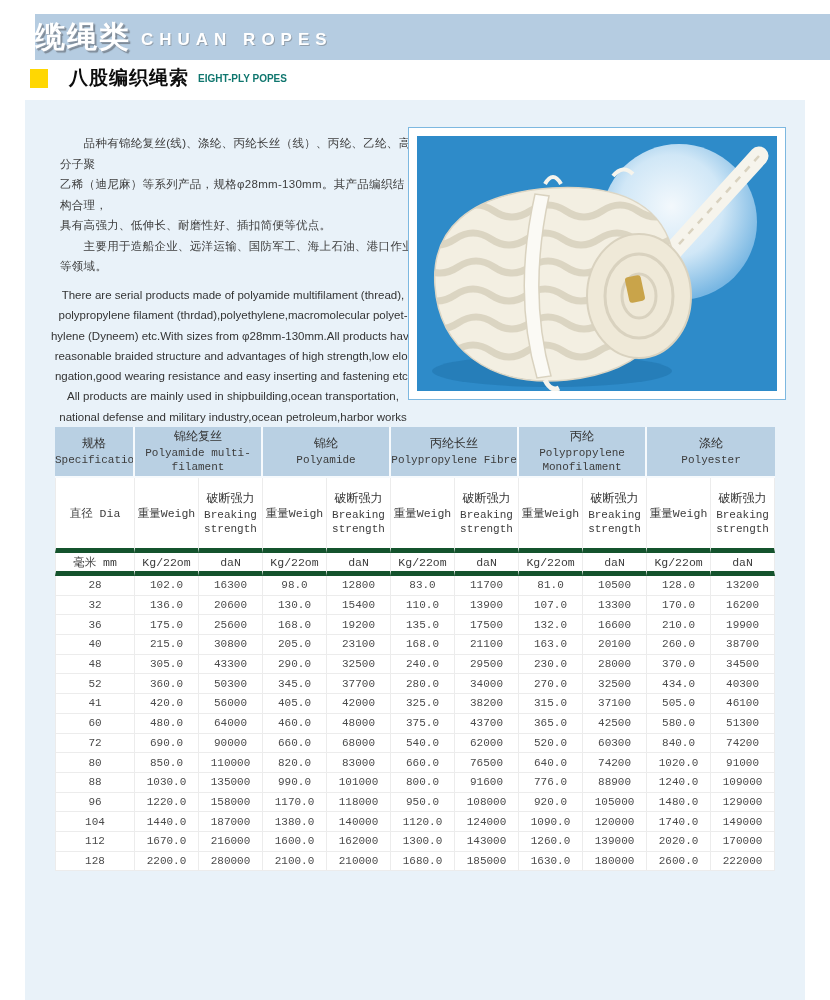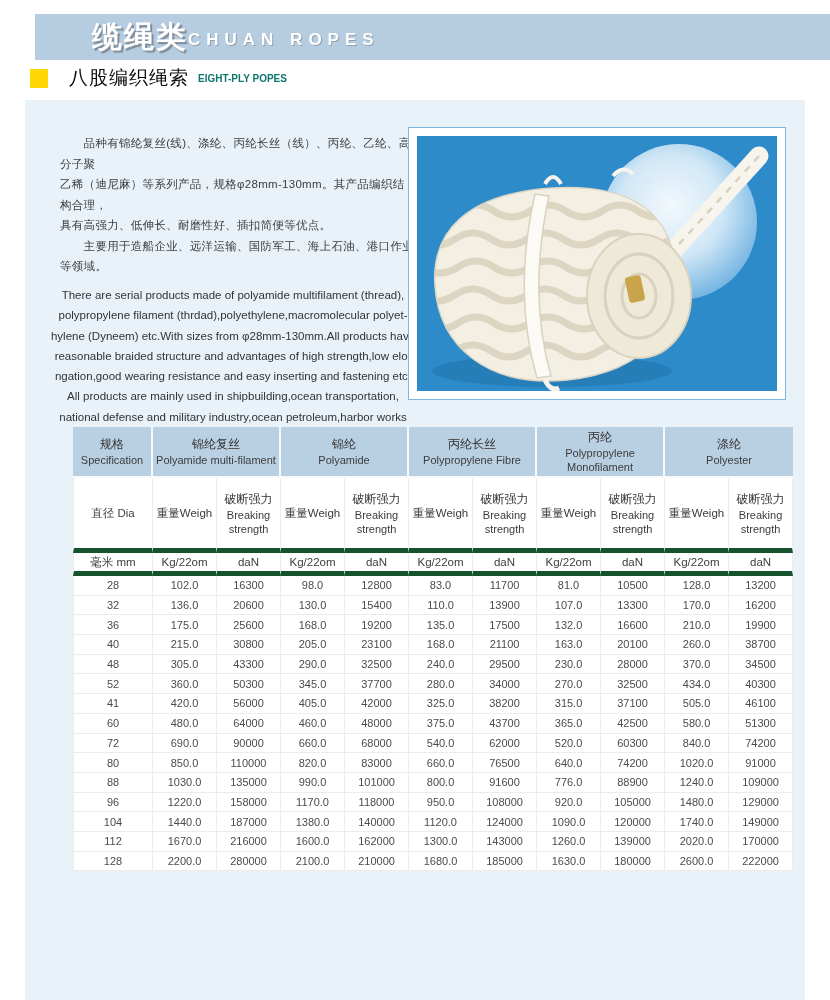--- a/index.html
+++ b/index.html
@@ -2,52 +2,52 @@
 <html><head>
 <meta charset="utf-8">
 <style>
   * { margin:0; padding:0; box-sizing:border-box; }
   html,body { width:830px; height:1000px; background:#ffffff; overflow:hidden;
               font-family:"Liberation Sans","DejaVu Sans",sans-serif; }
   .page { position:relative; width:830px; height:1000px; background:#fff; }
 
   
   .banner { position:absolute; left:35px; top:14px; width:795px; height:46px;
-            background:#b5cce1; display:flex; align-items:center; padding-left:57px; }
+            background:#b5cce1; display:flex; align-items:center; }
   .banner-zh { font-size:30px; font-weight:bold; color:#fff; letter-spacing:2px;
                text-shadow:1px 1px 0 #8a97a5, 2px 2px 1px #7a8692; }
   .banner-en { font-size:17px; font-weight:bold; color:#fff; letter-spacing:6px;
-               margin-top:6px; text-shadow:1px 1px 0 #93a0ad; }
+               margin-left:10px; margin-top:6px; text-shadow:1px 1px 0 #93a0ad; }
 
   
   .section-heading { position:absolute; left:30px; top:66px; height:24px;
                      display:flex; align-items:center; }
   .bullet { width:18px; height:19px; background:#ffd702; margin-right:21px; }
-  .heading-zh { font-size:19px; font-weight:normal; color:#0d0d0d; letter-spacing:1px; }
+  .heading-zh { font-size:19px; font-weight:bold; color:#0d0d0d; letter-spacing:1px; }
   .heading-en { font-size:10px; font-weight:bold; color:#0f766e; margin-left:9px; }
 
   
   .panel { position:absolute; left:25px; top:100px; width:780px; height:982px;
            background:#e9f2f9; }
 
   .intro-zh { position:absolute; left:35px; top:33px; width:356px;
               font-size:11.5px; line-height:20.5px; color:#3d3d3d;
               letter-spacing:0.3px; white-space:pre-line; }
   .intro-en { position:absolute; left:25px; top:157px; width:366px;
               font-size:11.5px; line-height:20.3px; color:#333;
               white-space:pre-line; text-align:center;margin-top:28px; }
 
   
   .photo-frame { position:absolute; left:383px; top:27px; width:378px; height:273px;
                  background:#fff; border:1px solid #7db8e0; padding:8px; }
   .photo-frame svg { width:100%; height:100%; display:block; }
 
   
-  table.spec { position:absolute; left:48px; top:327px; width:720px;
-               border-collapse:separate; border-spacing:0; table-layout:fixed; }
+  table.spec { position:absolute; left:30px; top:327px; width:720px;
+               border-collapse:separate; border-spacing:0; table-layout:fixed;font-family:Liberation Mono, monospace; }
   table.spec th, table.spec td { text-align:center; vertical-align:middle;
                font-weight:normal; overflow:hidden; }
   tr.groups th { background:#b9d0e3; height:51px;
                  border-right:2px solid #f6fafd; border-bottom:2px solid #f6fafd; }
   tr.groups th:last-child { border-right:none; }
   .zh { font-size:12px; color:#333; line-height:17px; }
   .en { font-size:11px; color:#3c3c3c; line-height:14px; }
   tr.subs th, tr.units th { background:#fff; border-right:1px solid #ececec;
                  border-bottom:5px solid #14532d; font-size:11.5px; color:#3c3c3c; }
   tr.subs th { height:75px; }

